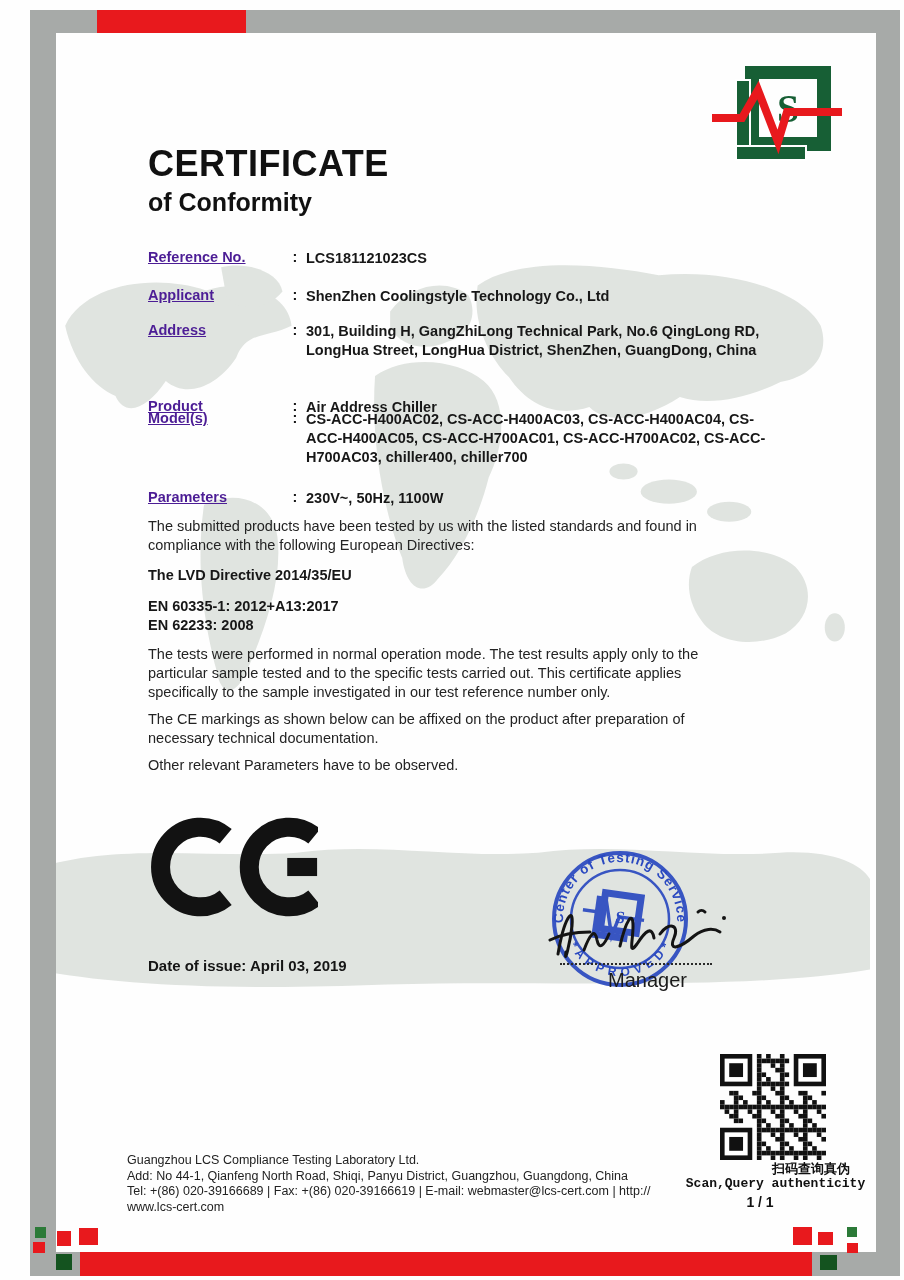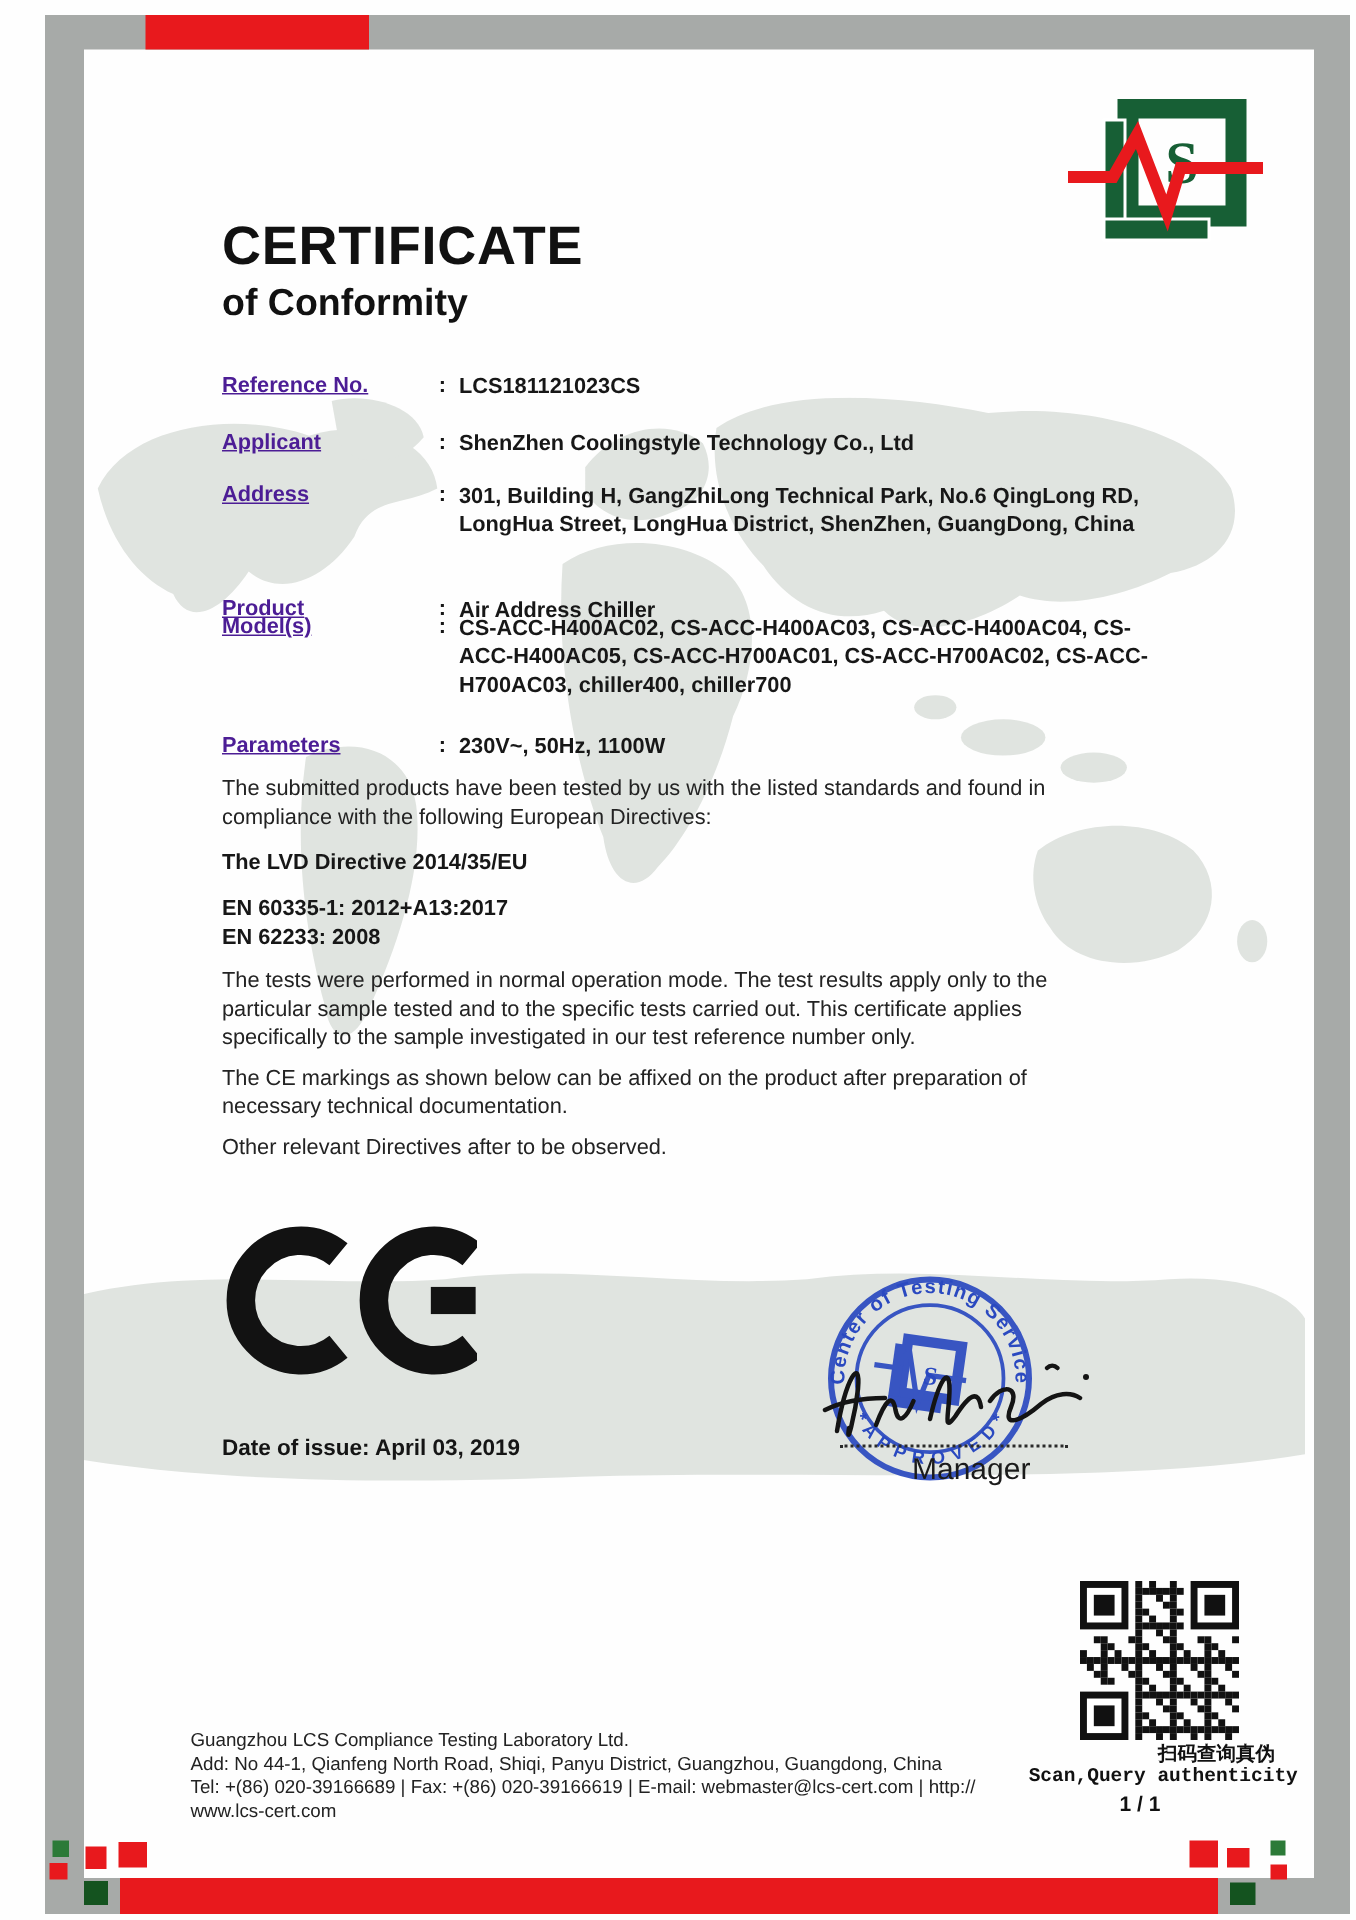--- a/index.html
+++ b/index.html
@@ -145,21 +145,21 @@
   <div class="para pre" style="top:517px;">The submitted products have been tested by us with the listed standards and found in
 compliance with the following European Directives:</div>
   <div class="para bold" style="top:566px;">The LVD Directive 2014/35/EU</div>
   <div class="para bold" style="top:597px;">EN 60335-1: 2012+A13:2017</div>
   <div class="para bold" style="top:616px;">EN 62233: 2008</div>
   <div class="para pre" style="top:645px;">The tests were performed in normal operation mode. The test results apply only to the
 particular sample tested and to the specific tests carried out. This certificate applies
 specifically to the sample investigated in our test reference number only.</div>
   <div class="para pre" style="top:710px;">The CE markings as shown below can be affixed on the product after preparation of
 necessary technical documentation.</div>
-  <div class="para" style="top:756px;">Other relevant Directives after to be observed.</div>
+  <div class="para" style="top:756px;">Other relevant Parameters have to be observed.</div>
 
   <svg class="ce" viewBox="0 0 190 110">
     <path d="M88,21 A44,44 0 1 0 88,89" fill="none" stroke="#121212" stroke-width="21"></path>
     <path d="M186,21 A44,44 0 1 0 186,89" fill="none" stroke="#121212" stroke-width="21"></path>
     <rect x="156" y="45" width="33" height="20" fill="#121212"></rect>
   </svg>
 
   <div class="date">Date of issue: April 03, 2019</div>
 
   <svg class="stamp" viewBox="0 0 176 156">

